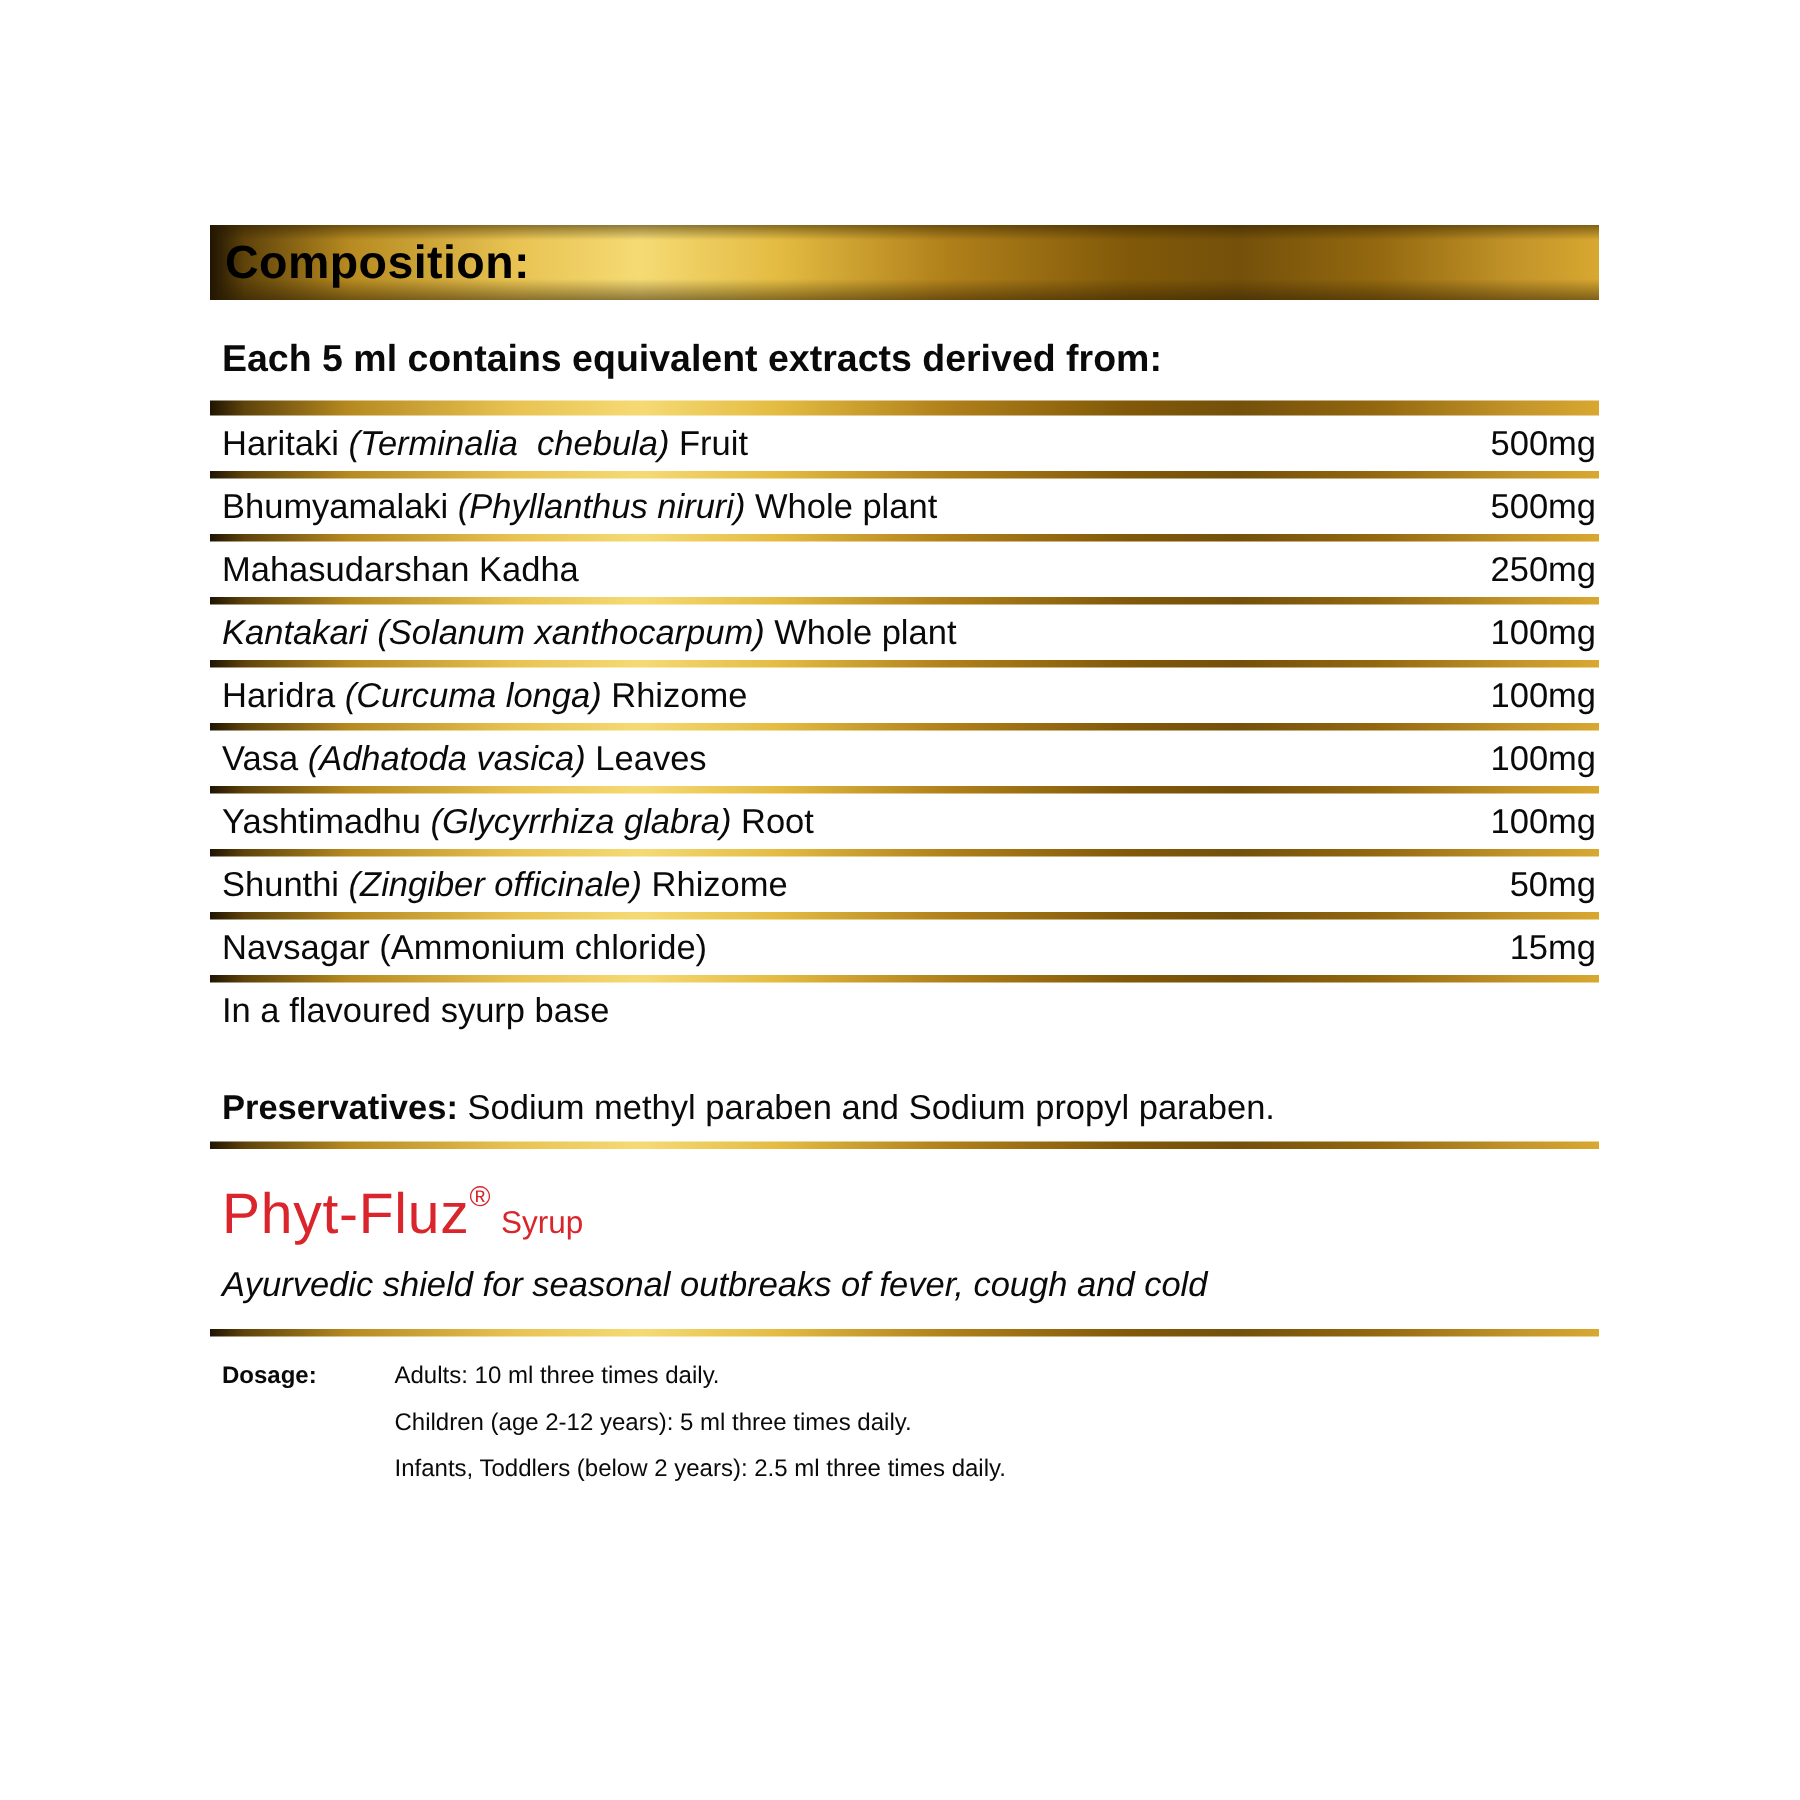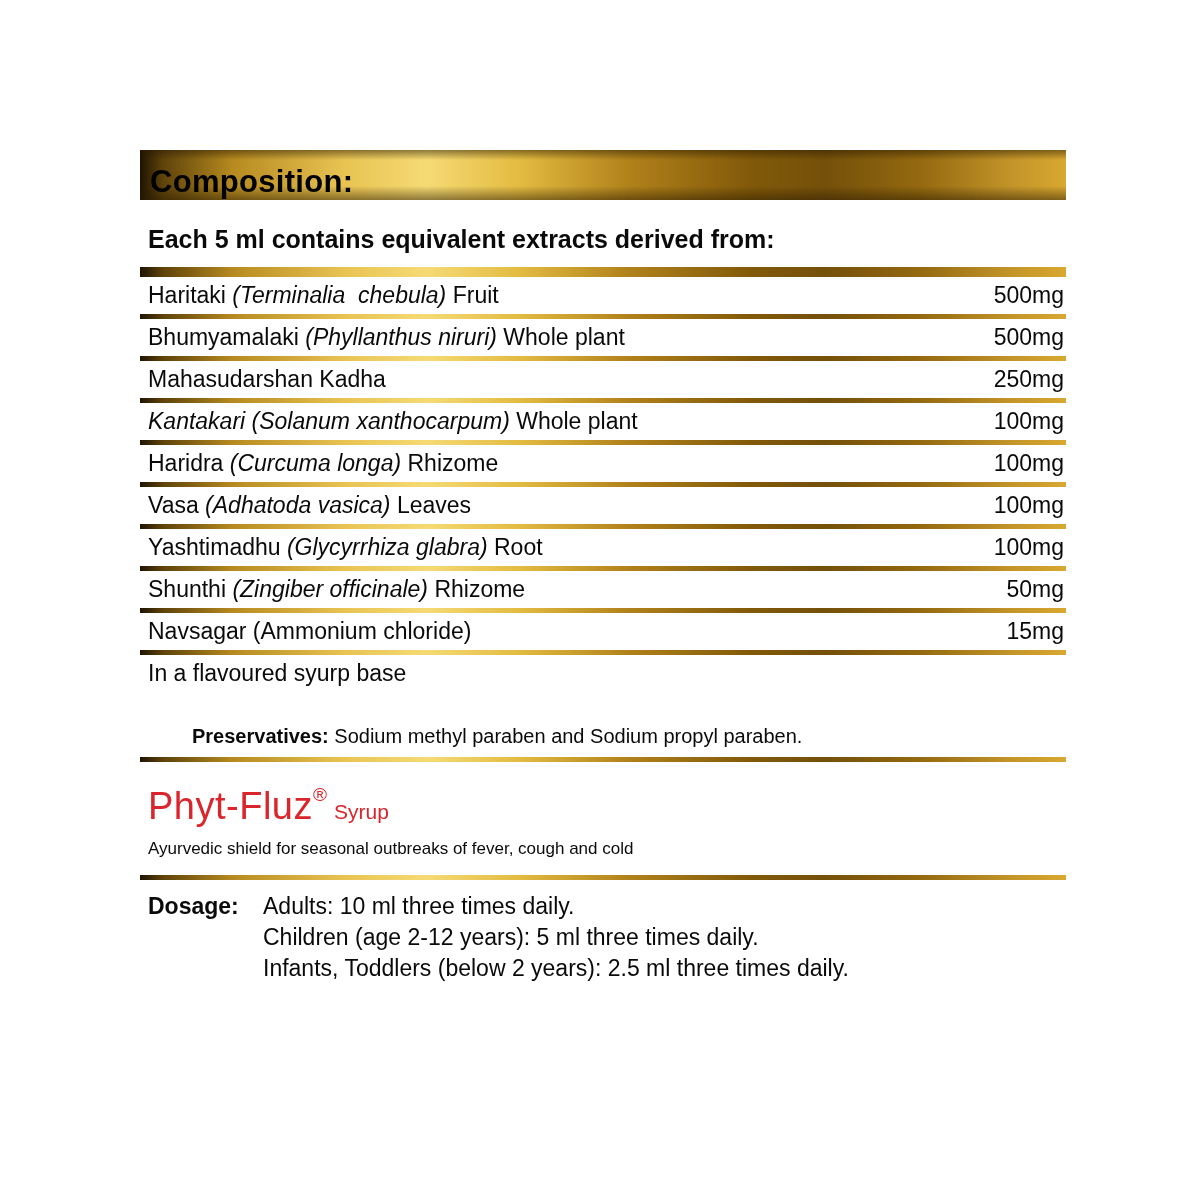--- a/index.html
+++ b/index.html
@@ -13,53 +13,53 @@
   *{margin:0;padding:0;box-sizing:border-box;}
   html,body{background:#ffffff;}
   body{
     width:1200px;height:1200px;position:relative;overflow:hidden;
     font-family:"Liberation Sans", sans-serif;color:var(--ink);
     -webkit-font-smoothing:antialiased;
   }
   .label{position:absolute;left:140px;top:150px;width:926px;}
 
   .banner{
-    height:50px;display:flex;align-items:flex-end;padding-left:10px;
+    height:50px;display:flex;align-items:center;padding-left:10px;
     background:
       linear-gradient(180deg, rgba(40,26,2,0.50) 0%, rgba(255,255,255,0) 20%,
                       rgba(255,255,255,0) 72%, rgba(40,26,2,0.50) 100%),
       var(--gold-grad);
   }
   .banner-title{font-size:31px;font-weight:bold;letter-spacing:0.3px;color:#000;}
 
   .subheading{margin-top:25px;font-size:25px;font-weight:bold;padding-left:8px;}
 
   .table{margin-top:13px;}
   .row{
     height:37px;display:flex;align-items:center;justify-content:space-between;
     font-size:23px;padding:0 2px 0 8px;white-space:pre;
   }
   .row-text{white-space:pre;}
   .it{font-style:italic;}
   .row-amount{white-space:nowrap;}
   .gold-line{height:5px;background:var(--gold-grad);}
 
-  .preservatives{margin-top:33px;font-size:20px;padding:0 2px 9px 8px;margin-left:44px;}
+  .preservatives{margin-top:33px;font-size:23px;padding:0 2px 9px 8px;}
   .b{font-weight:bold;}
 
   .brand{margin-top:11px;padding-left:8px;}
   .brand-line{line-height:44px;}
   .brand-name{color:var(--brand-red);font-size:38px;letter-spacing:0.5px;}
   .brand-reg{color:var(--brand-red);font-size:19px;vertical-align:18px;}
   .brand-suffix{color:var(--brand-red);font-size:21px;margin-left:7px;text-align:center;}
-  .tagline{font-size:17px;margin-top:3px;}
+  .tagline{font-size:23px;margin-top:3px;font-style:italic;}
 
   .rule-above-dosage{margin-top:16px;}
 
-  .dosage{display:flex;margin-top:11px;padding-left:8px;font-size:23px;line-height:31px;}
+  .dosage{display:flex;margin-top:11px;padding-left:8px;font-size:16px;line-height:31px;}
   .dosage-label{width:115px;flex-shrink:0;font-weight:bold;}
 </style>
 </head>
 <body>
 
 <div class="label">
 
   <div class="banner">
     <span class="banner-title">Composition:</span>
   </div>

